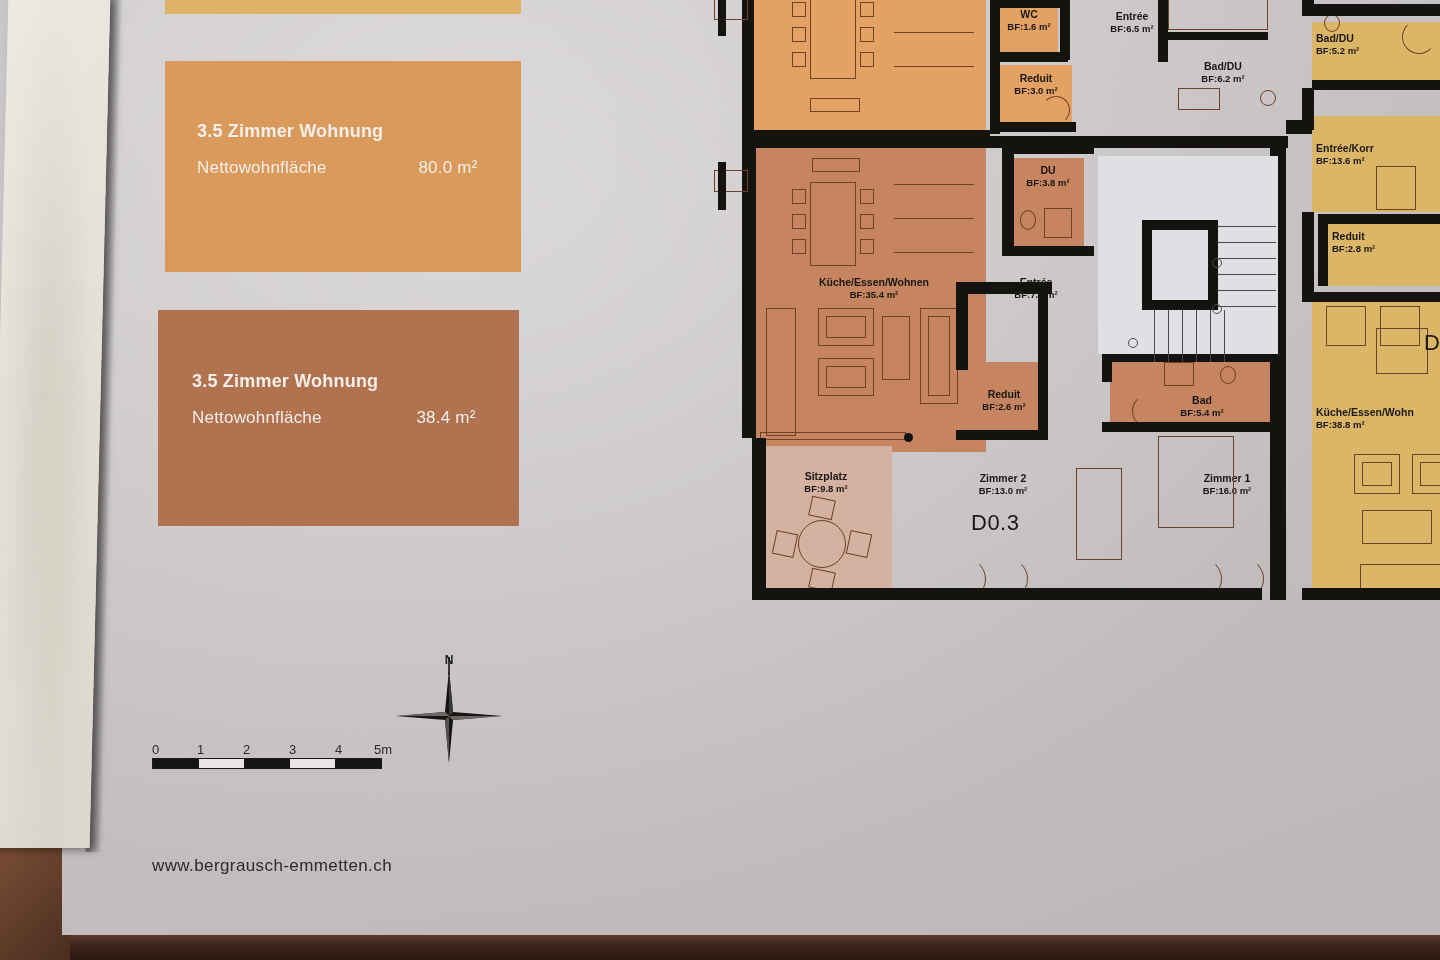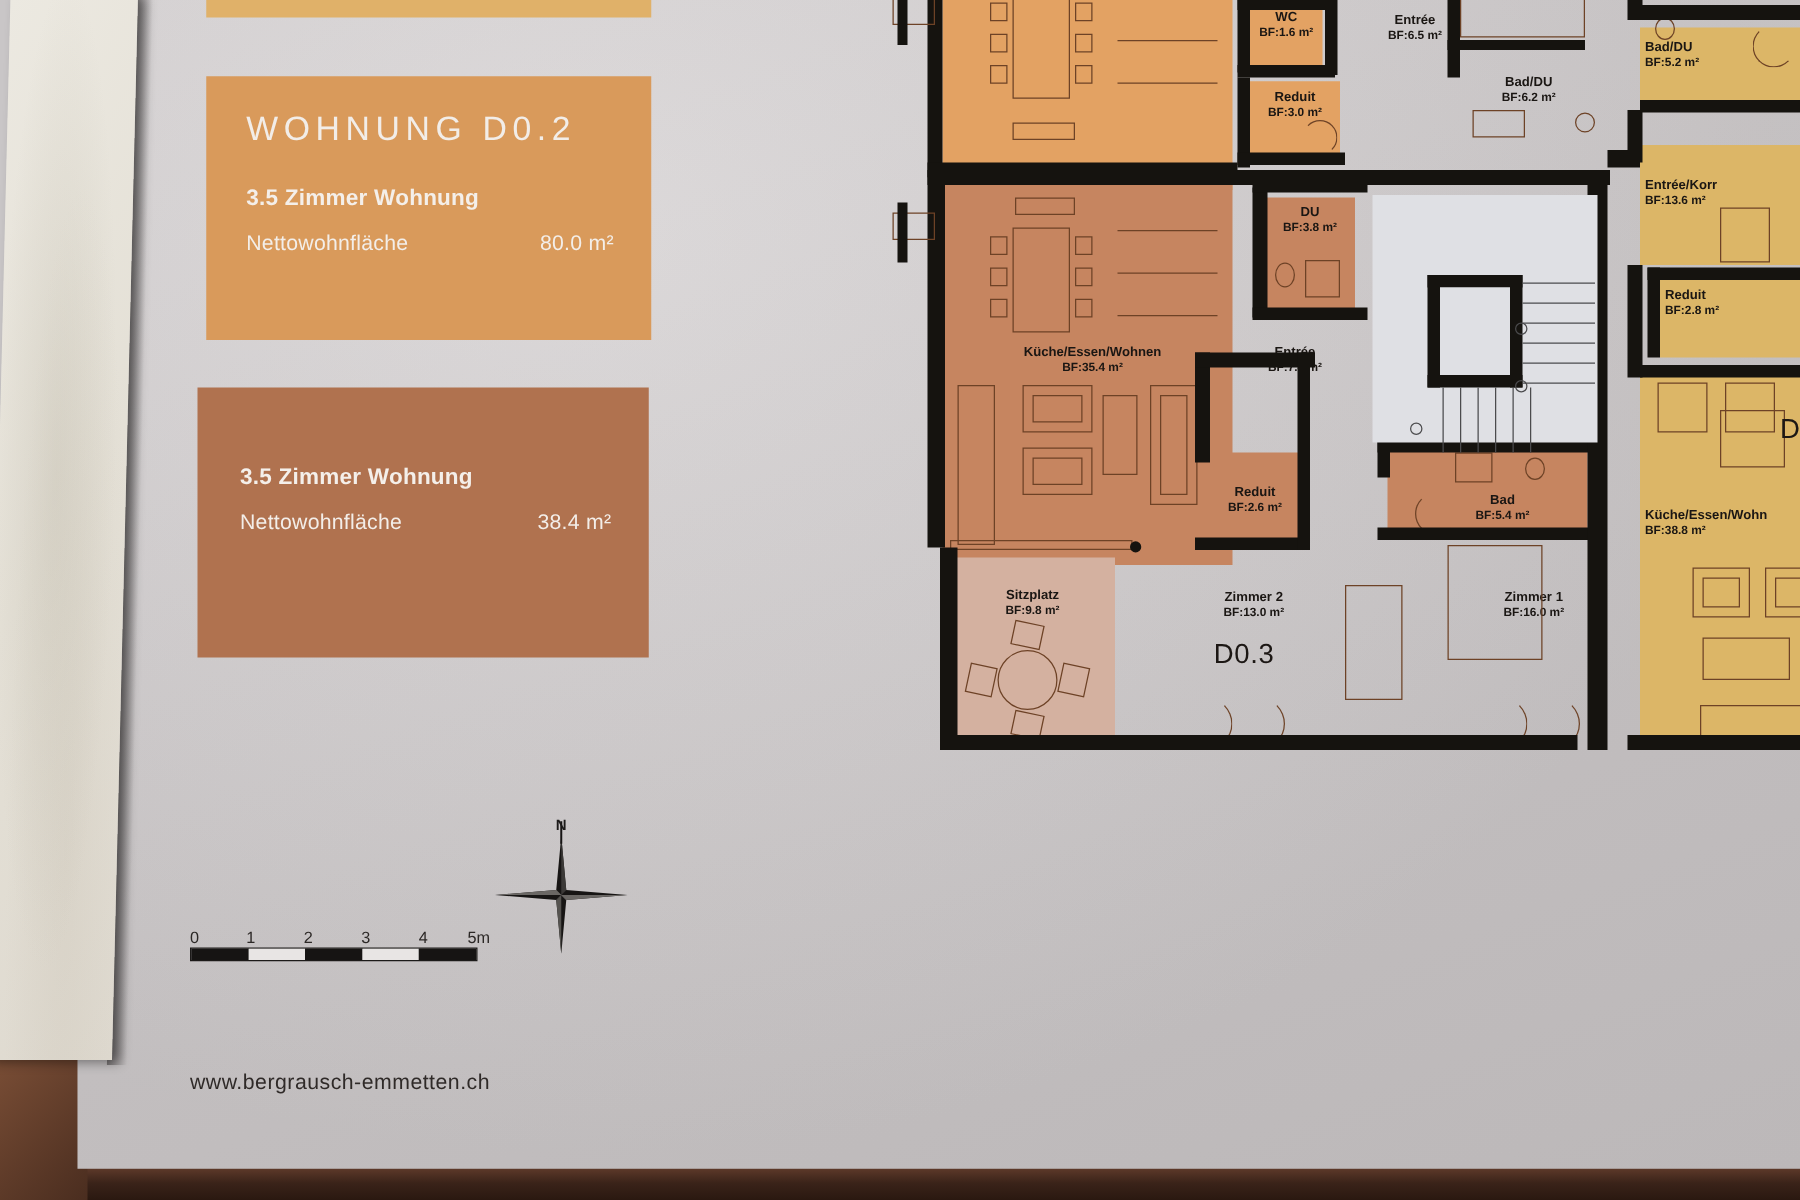--- a/index.html
+++ b/index.html
@@ -76,21 +76,21 @@
     color: #f4efea;
     font-weight: bold;
     font-size: 18px;
     letter-spacing: .2px;
   }
   .legend-row {
     display: flex; justify-content: space-between;
     color: #f3eee9; font-size: 17px; font-weight: 300;
     letter-spacing: .2px;
   }
-  .legend-row .val { text-align: right; min-width: 86px; }
+  .legend-row .val { text-align: center; min-width: 86px; }
 
   
   .scalebar { position: absolute; z-index: 3; }
   .scale-ticks { position: relative; height: 16px; }
   .scale-ticks span {
     position: absolute; top: 0; font-size: 13px; color: #2c2826;
     font-family: "Liberation Sans", sans-serif;
   }
   .scale-bar-graphic {
     display: flex; width: 230px; height: 11px;
@@ -388,21 +388,20 @@
     <div class="wall" style="left:600px; top:322px; width:134px; height:10px;"></div>
     <div class="wall" style="left:574px; top:150px; width:26px; height:14px;"></div>
     <div class="wall" style="left:590px; top:618px; width:144px; height:12px;"></div>
 
     <div class="unit-tag" style="left:712px; top:360px;">D</div>
   </div>
 
   <div class="legend-box" style="left:165px; top:-46px; width:356px; height:60px; background:#e0b169;"></div>
 
   <div class="legend-box" style="left:165px; top:61px; width:356px; height:211px; background:#d99a5b; padding:29px 30px 0 32px;">
-    <div class="legend-title">WOHNUNG D0.2</div>
     <div class="legend-sub" style="margin-top:31px;">3.5 Zimmer Wohnung</div>
     <div class="legend-row" style="margin-top:16px;">
       <span>Nettowohnfläche</span>
       <span class="val">80.0 m²</span>
     </div>
   </div>
 
   <div class="legend-box" style="left:158px; top:310px; width:361px; height:216px; background:#b0724f; padding:29px 30px 0 34px;">
     <div class="legend-sub" style="margin-top:32px;">3.5 Zimmer Wohnung</div>
     <div class="legend-row" style="margin-top:16px;">

